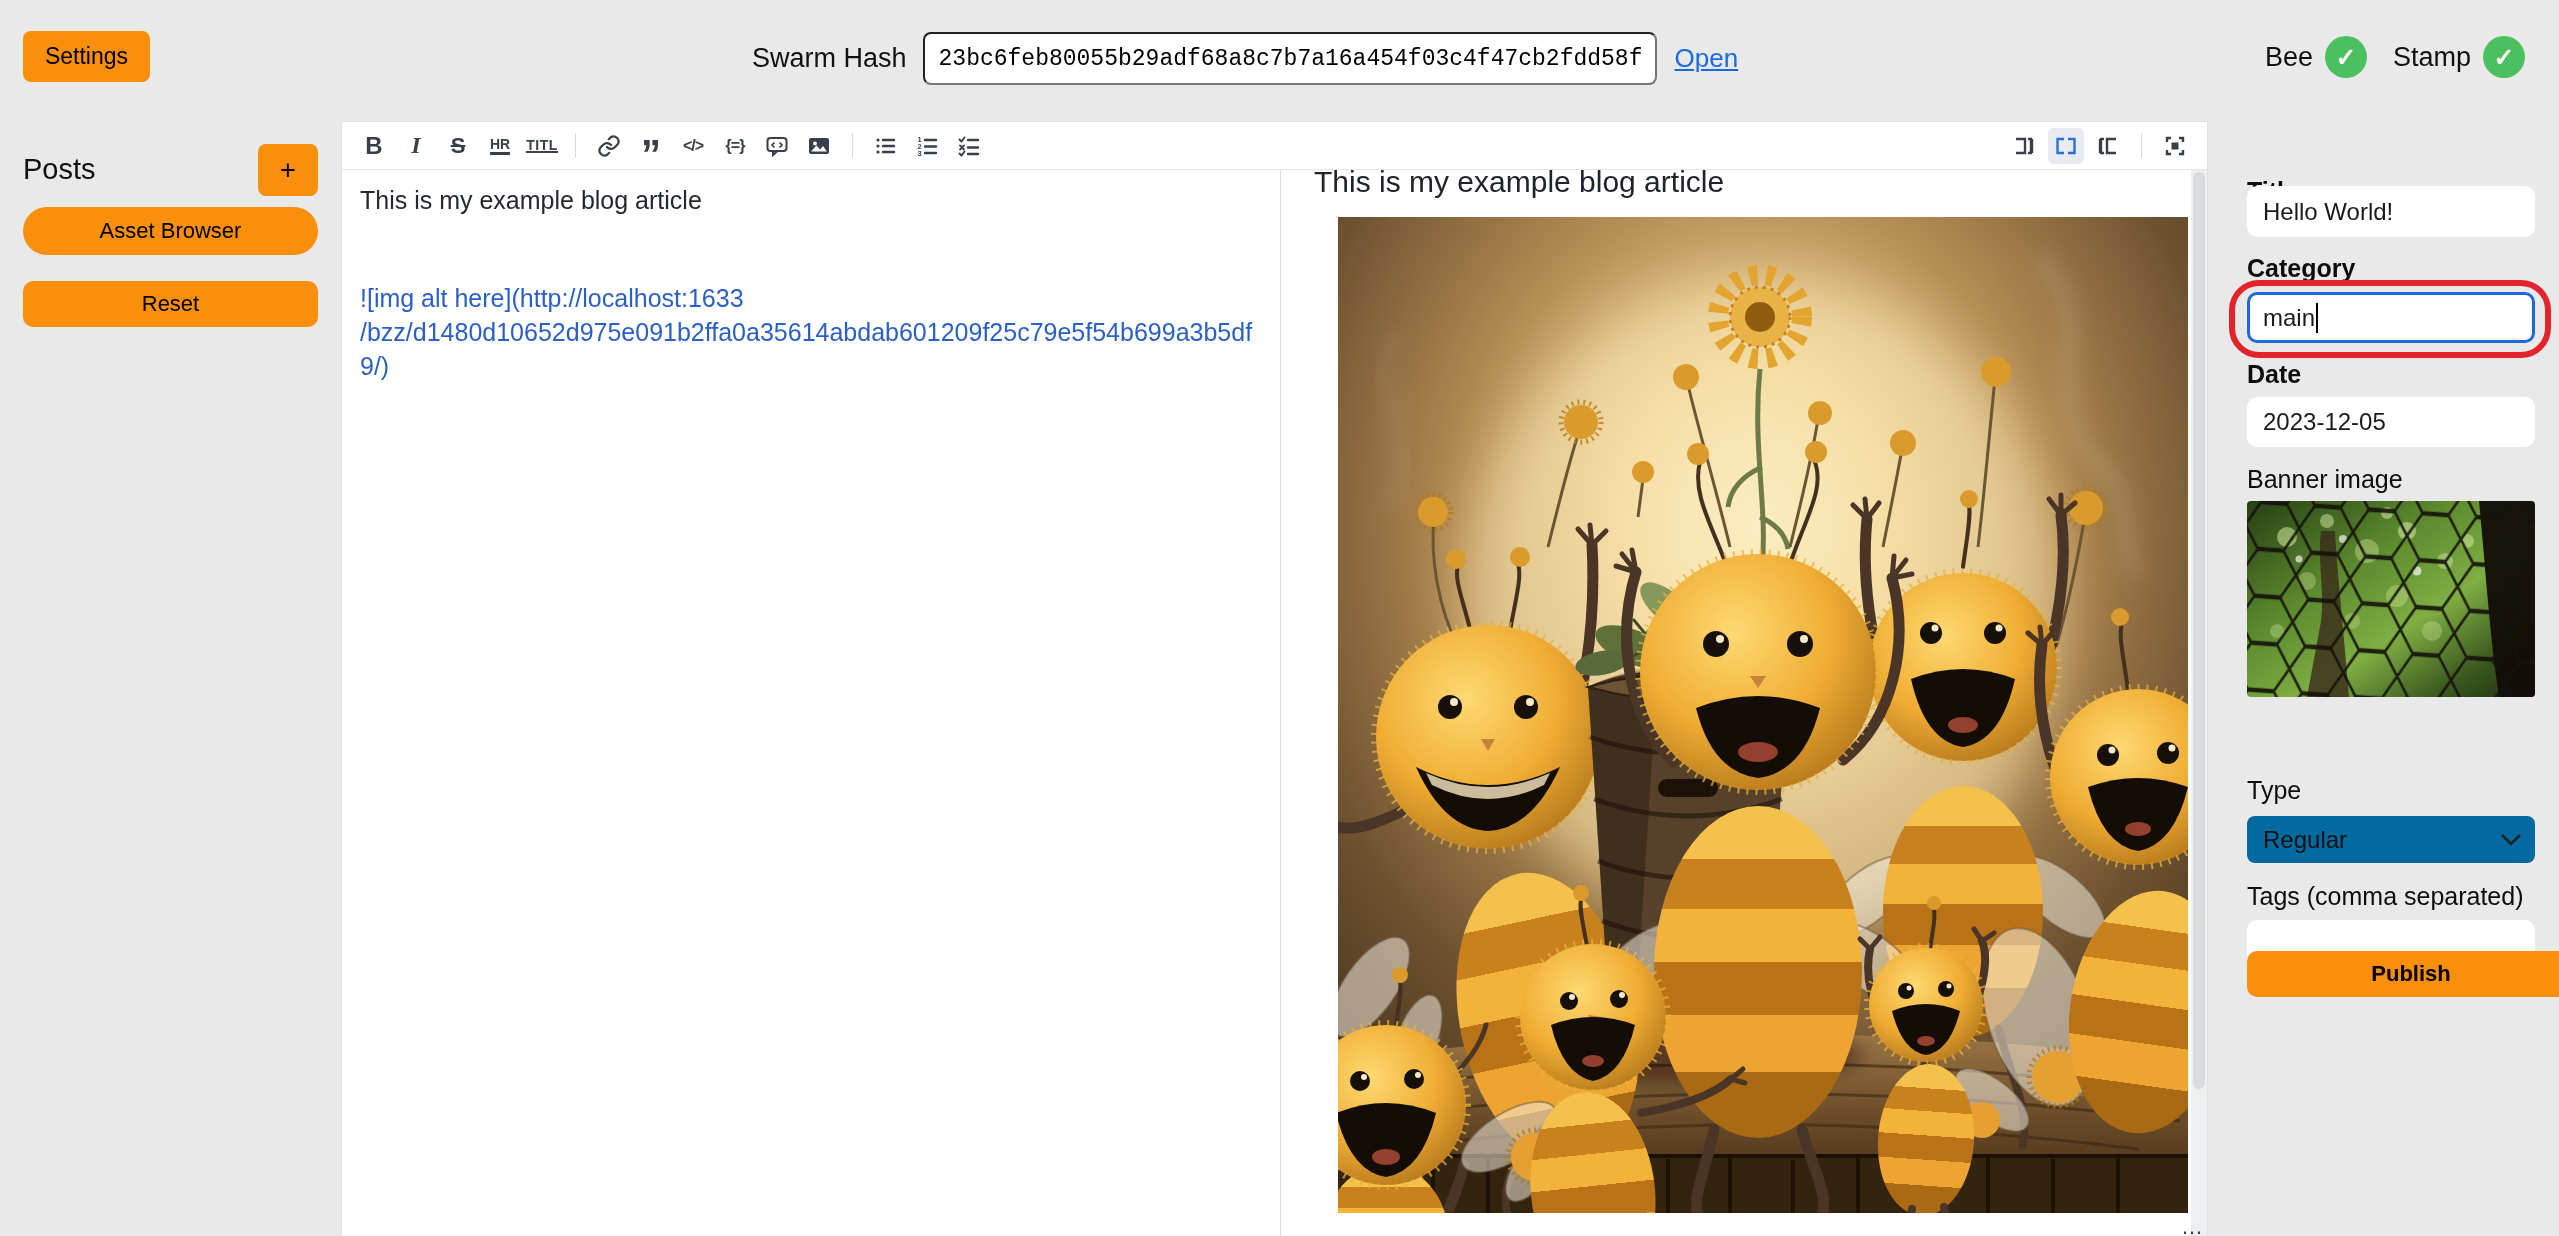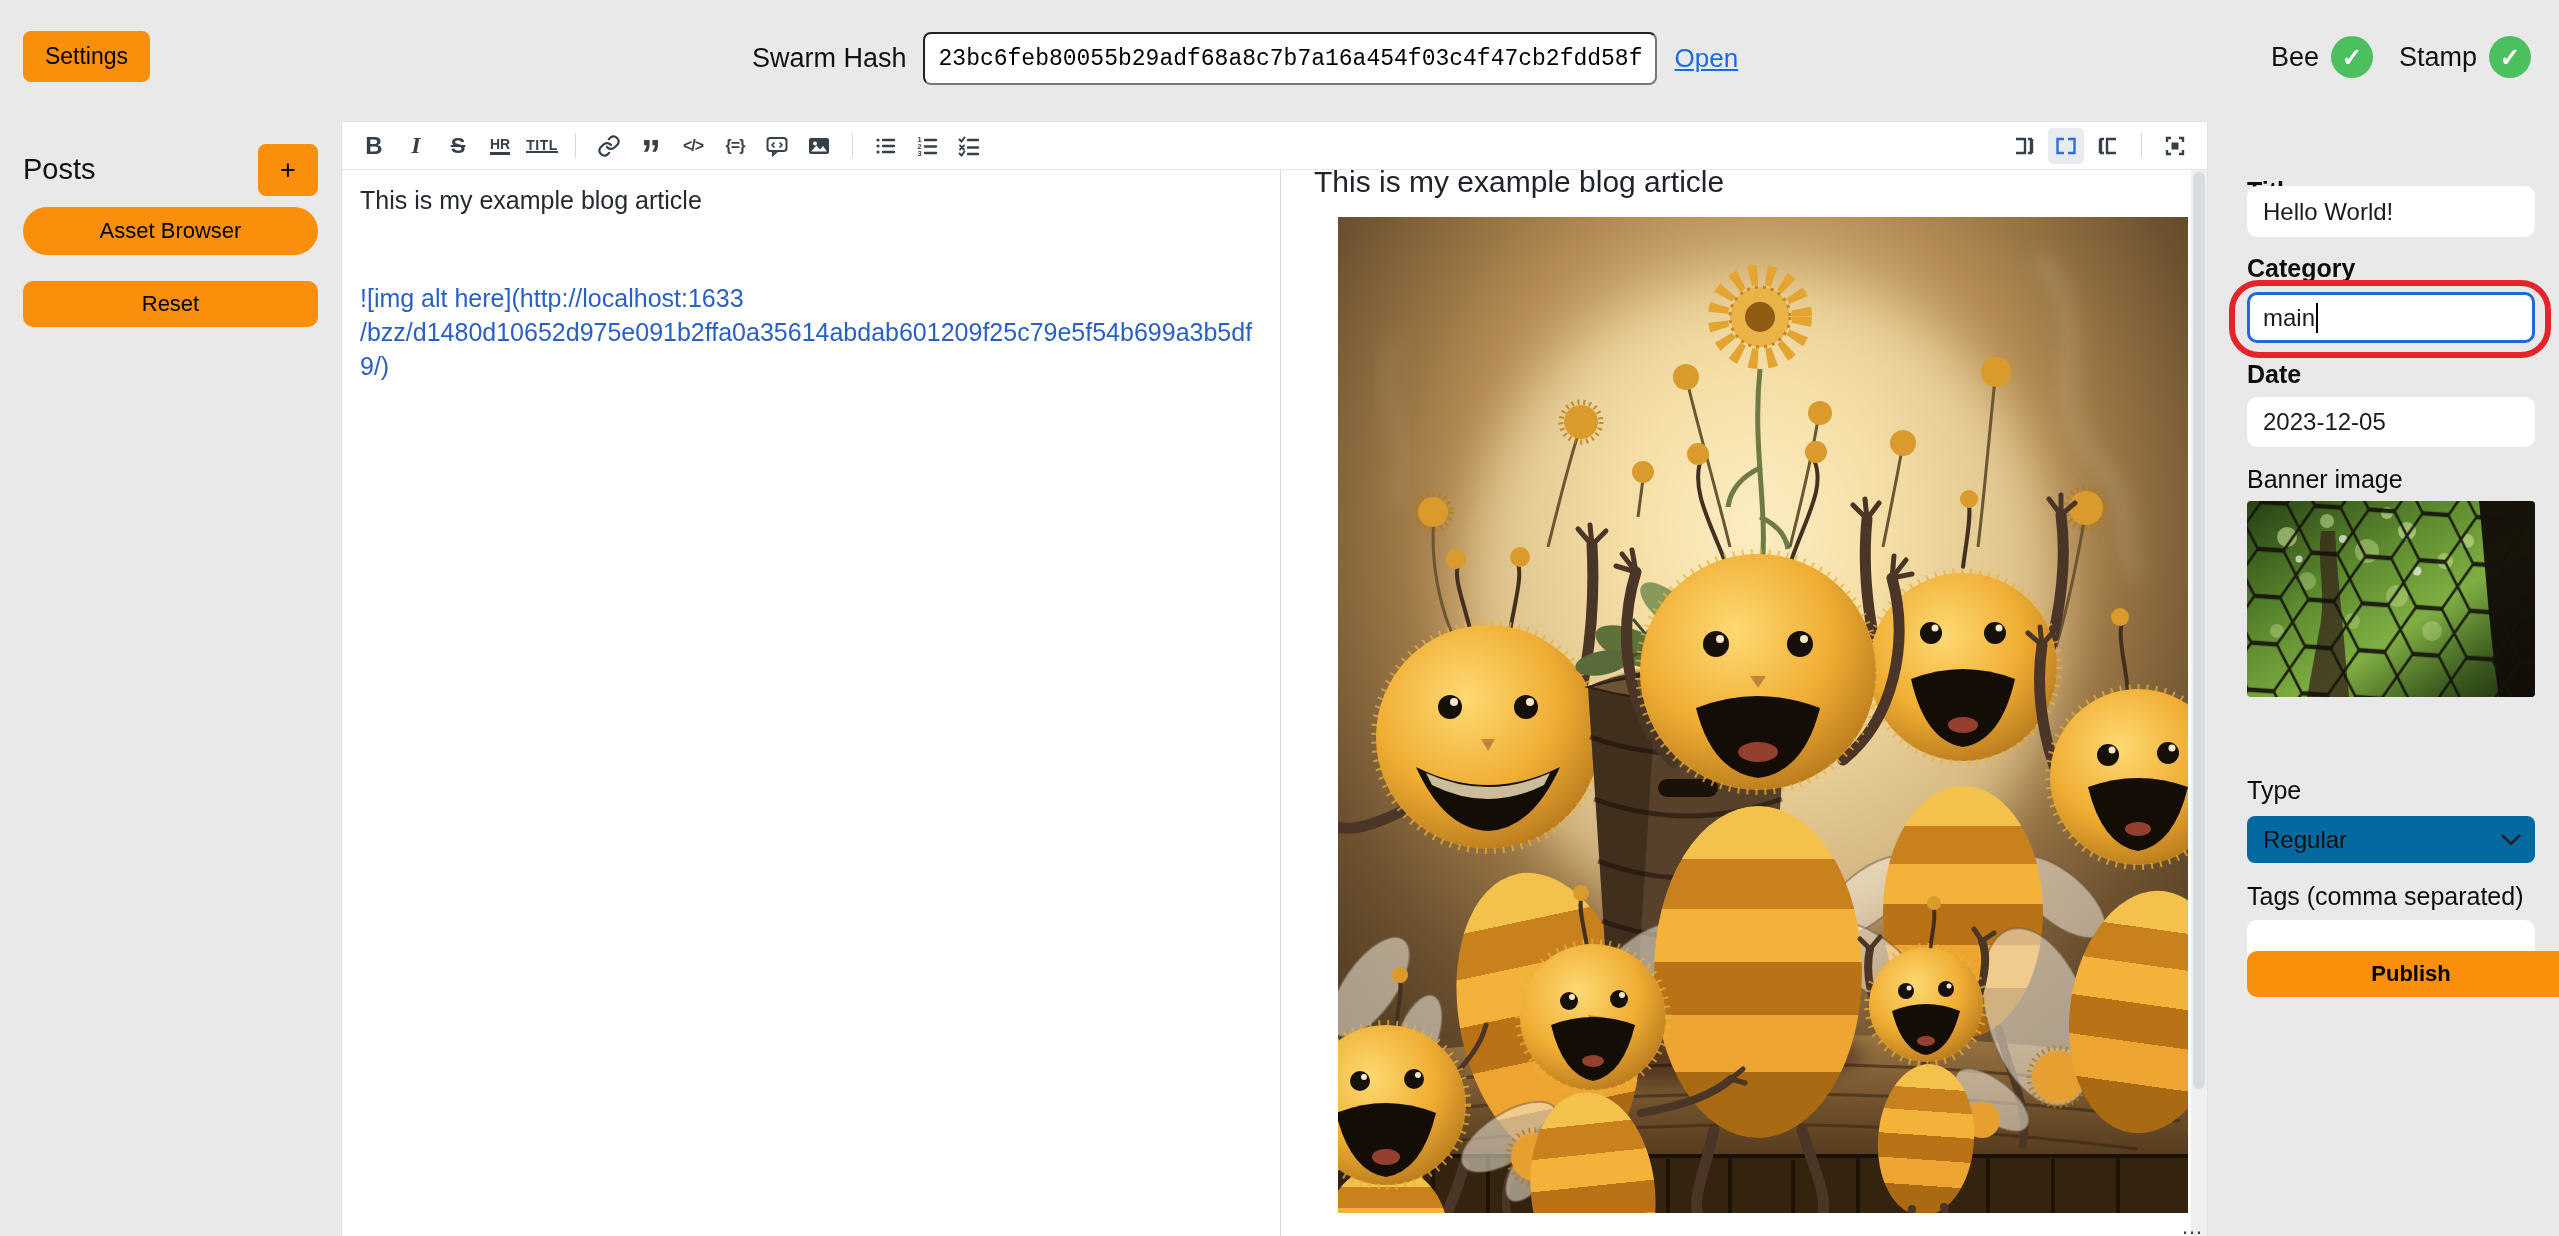--- a/index.html
+++ b/index.html
@@ -22,21 +22,21 @@
   }
   
   .settings-btn{left:23px;top:31px;width:127px;height:51px;border-radius:8px;font-size:23px;}
   .hash-group{position:absolute;left:752px;top:34px;height:49px;display:flex;align-items:center;}
   .hash-label{font-size:27px;font-weight:500;margin-right:16px;white-space:nowrap;}
   .hash-input{
     position:static;width:702px;height:49px;border-radius:8px;
     font-family:"Liberation Mono",monospace;font-size:23px;padding:0 14px;
   }
   .open-link{margin-left:18px;font-size:26px;color:#1a6ae0;text-decoration:underline;cursor:pointer;}
-  .status-group{position:absolute;right:28px;top:34px;height:46px;display:flex;align-items:center;font-size:27px;}
+  .status-group{position:absolute;right:34px;top:34px;height:46px;display:flex;align-items:center;font-size:27px;}
   .check{
     width:42px;height:42px;border-radius:50%;background:#4cc05e;color:#fff;
     display:flex;align-items:center;justify-content:center;
     font-size:25px;font-weight:bold;margin-left:12px;
   }
   .status-sep{width:26px;}
   
   .posts-heading{position:absolute;left:23px;top:153px;font-size:29px;font-weight:500;}
   .plus-btn{left:258px;top:144px;width:60px;height:52px;border-radius:8px;font-size:27px;}
   .asset-btn{left:23px;top:207px;width:295px;height:48px;border-radius:24px;}

